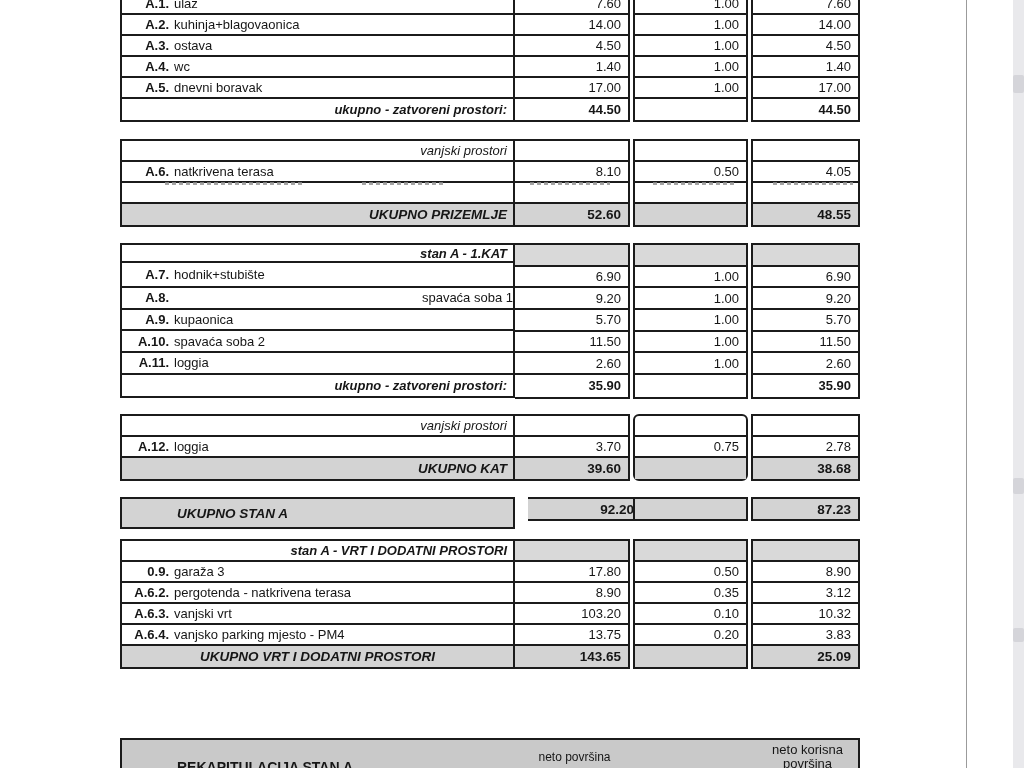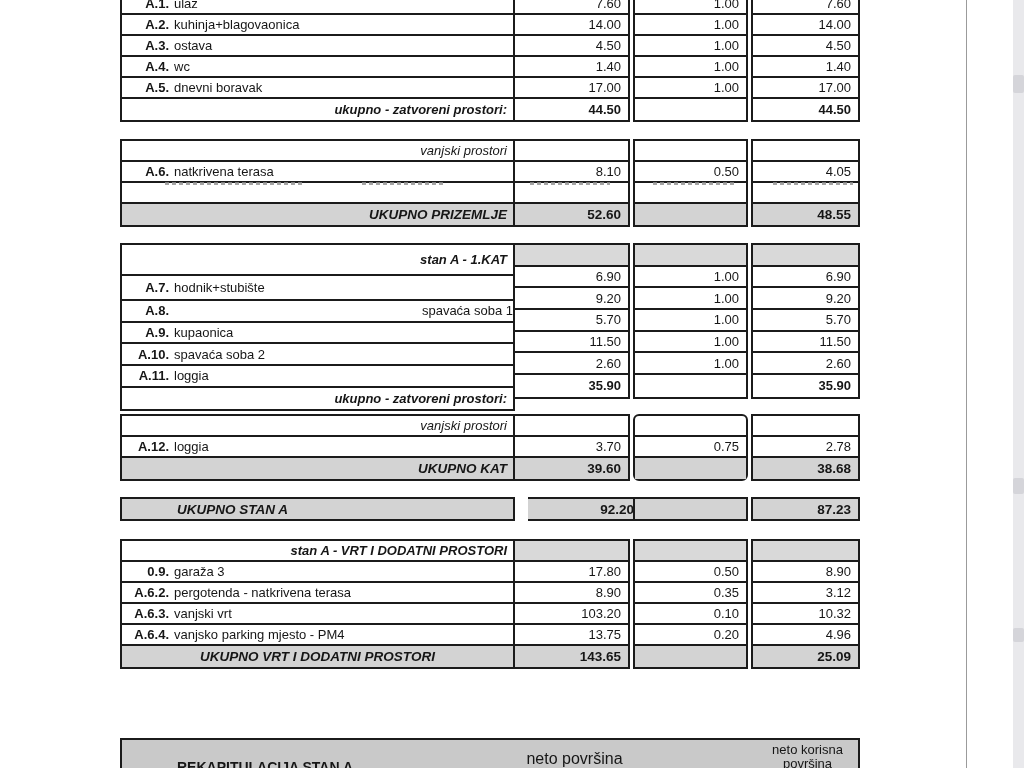--- a/index.html
+++ b/index.html
@@ -41,21 +41,21 @@
   .recap{
     position:absolute; left:120px; top:738px; width:740px; height:60px;
     box-sizing:border-box; border:2px solid #1b1b1b; background:#c9c9c9;
   }
   .recap .recap-label{
     position:absolute; left:55px; top:19px;
     font-size:14px; font-weight:bold; white-space:nowrap;
   }
   .recap .recap-col2{
     position:absolute; left:395px; width:115px; top:10px;
-    text-align:center; font-size:16px; white-space:nowrap;
+    text-align:center; font-size:12px; white-space:nowrap;
   }
   .recap .recap-col4{
     position:absolute; left:631px; width:109px; top:3px;
     text-align:center; font-size:13px; line-height:14px;
   }
   
   .margin-line{
     position:absolute; left:966px; top:0; width:1px; height:768px;
     background:#9b9b9b;
   }
@@ -148,21 +148,21 @@
         </div>
         <div class="colbox" style="left: 631px; width: 109px;">
           <div class="cell num" style="height: 21px;"></div>
           <div class="cell num" style="height: 21px;">4.05</div>
           <div class="cell num" style="height: 21px;"></div>
           <div class="cell last shade big num b" style="height: 21px;">48.55</div>
         </div>
       </div>
       <div class="tbl" style="top: 243px;">
         <div class="colbox" style="left: 0px; width: 395px;">
-          <div class="cell lab-right italic-bold" style="height: 31px;">stan A - 1.KAT</div>
+          <div class="cell lab-right italic-bold" style="height: 18px;">stan A - 1.KAT</div>
           <div class="cell item-label" style="height: 25px;">
             <span class="prefix">A.7.</span>
             <span>hodnik+stubište</span>
           </div>
           <div class="cell item-label" style="height: 21.7px; justify-content: space-between;">
             <span class="prefix">A.8.</span>
             <span>spavaća soba 1</span>
           </div>
           <div class="cell item-label" style="height: 21.7px;">
             <span class="prefix">A.9.</span>
@@ -226,21 +226,21 @@
           <div class="cell last shade big num b" style="height: 21px;"></div>
         </div>
         <div class="colbox" style="left: 631px; width: 109px;">
           <div class="cell num" style="height: 21px;"></div>
           <div class="cell num" style="height: 21px;">2.78</div>
           <div class="cell last shade big num b" style="height: 21px;">38.68</div>
         </div>
       </div>
       <div class="tbl" style="top: 497px;">
         <div class="colbox" style="left: 0px; width: 395px;">
-          <div class="cell last shade big lab-left italic-bold" style="height: 20px;">UKUPNO STAN A</div>
+          <div class="cell last shade big lab-left italic-bold" style="height: 28px;">UKUPNO STAN A</div>
         </div>
         <div class="colbox no-left" style="left: 408px; width: 115px;">
           <div class="cell last shade big num b" style="height: 20px;">92.20</div>
         </div>
         <div class="colbox" style="left: 513px; width: 115px;">
           <div class="cell last shade big num b" style="height: 20px;"></div>
         </div>
         <div class="colbox" style="left: 631px; width: 109px;">
           <div class="cell last shade big num b" style="height: 20px;">87.23</div>
         </div>
@@ -280,21 +280,21 @@
           <div class="cell num" style="height: 21px;">0.35</div>
           <div class="cell num" style="height: 21px;">0.10</div>
           <div class="cell num" style="height: 21px;">0.20</div>
           <div class="cell last shade big num b" style="height: 21px;"></div>
         </div>
         <div class="colbox" style="left: 631px; width: 109px;">
           <div class="cell shade2 num" style="height: 21px;"></div>
           <div class="cell num" style="height: 21px;">8.90</div>
           <div class="cell num" style="height: 21px;">3.12</div>
           <div class="cell num" style="height: 21px;">10.32</div>
-          <div class="cell num" style="height: 21px;">4.96</div>
+          <div class="cell num" style="height: 21px;">3.83</div>
           <div class="cell last shade big num b" style="height: 21px;">25.09</div>
         </div>
       </div>
     </div>
 
   <div class="recap">
     <div class="recap-label">REKAPITULACIJA STAN A</div>
     <div class="recap-col2">neto površina</div>
     <div class="recap-col4">
       <div>neto korisna</div>

